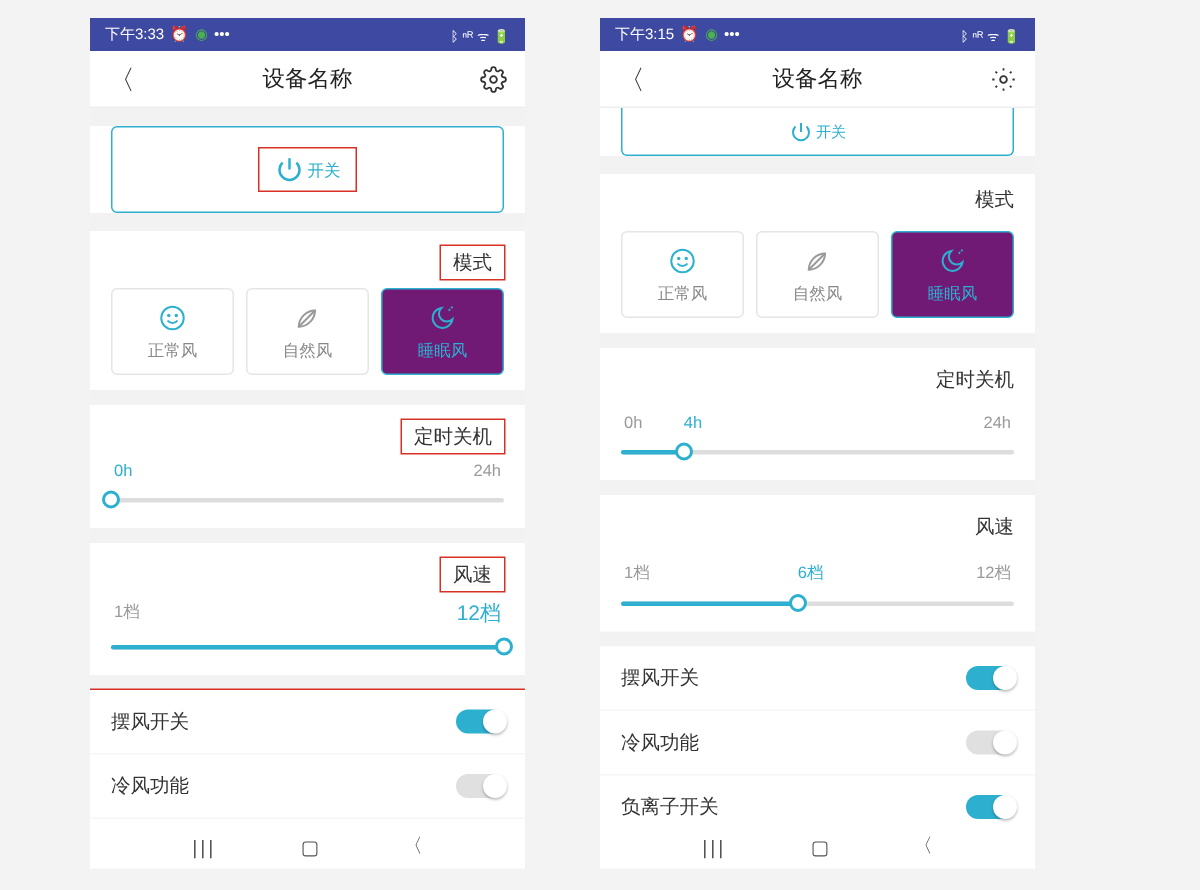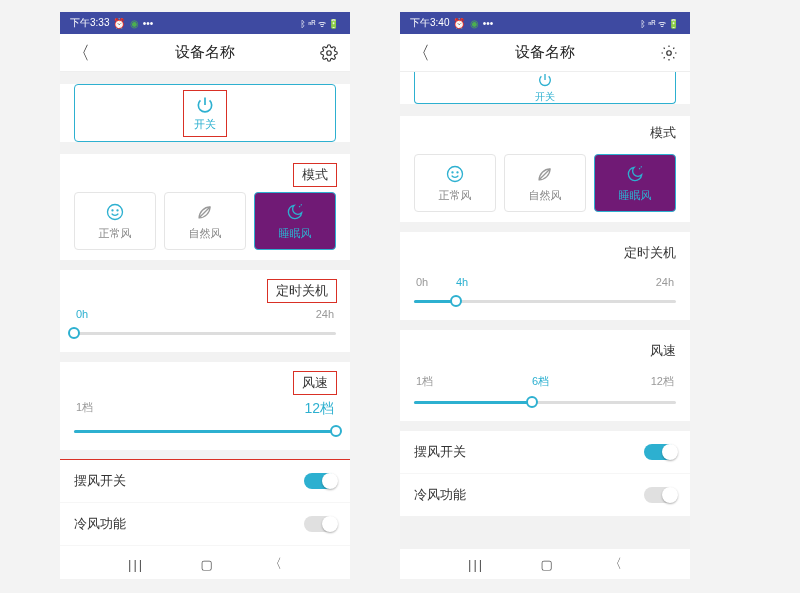--- a/index.html
+++ b/index.html
@@ -54,21 +54,21 @@
     border: 1px solid #2db0d0;
     border-radius: 4px;
     background: #fff;
     height: 58px;
     display: flex;
     align-items: center;
     justify-content: center;
   }
   .power-inner {
     display: flex;
-    flex-direction: column;
+    flex-direction: row;
     align-items: center;
     color: #2db0d0;
     font-size: 11px;
     gap: 2px;
   }
   .section-label {
     font-size: 13px;
     color: #333;
     padding: 2px 0 8px 0;
     display: inline-block;
@@ -305,21 +305,21 @@
   <div class="navbar">
     <span style="letter-spacing:2px;">|||</span>
     <span>▢</span>
     <span>〈</span>
   </div>
 </div>
 
 <div class="phone">
   <div class="status-bar">
     <div class="status-left">
-      <span>下午3:40</span>
+      <span>下午3:15</span>
       <span>⏰</span>
       <span style="color:#4caf50">◉</span>
       <span>•••</span>
     </div>
     <div class="status-right">ᛒ ⁿᴿ ᯤ 🔋</div>
   </div>
 
   <div class="titlebar">
     <span class="back">〈</span>
     <span class="title">设备名称</span>
@@ -415,20 +415,26 @@
         <div class="switch on">
             <div class="knob"></div>
           </div>
       </div>
       <div class="toggle-row">
         <span>冷风功能</span>
         <div class="switch off">
             <div class="knob"></div>
           </div>
       </div>
+      <div class="toggle-row">
+        <span>负离子开关</span>
+        <div class="switch on">
+            <div class="knob"></div>
+          </div>
+      </div>
 
     </div>
   </div>
 
   <div class="navbar">
     <span style="letter-spacing:2px;">|||</span>
     <span>▢</span>
     <span>〈</span>
   </div>
 </div>

